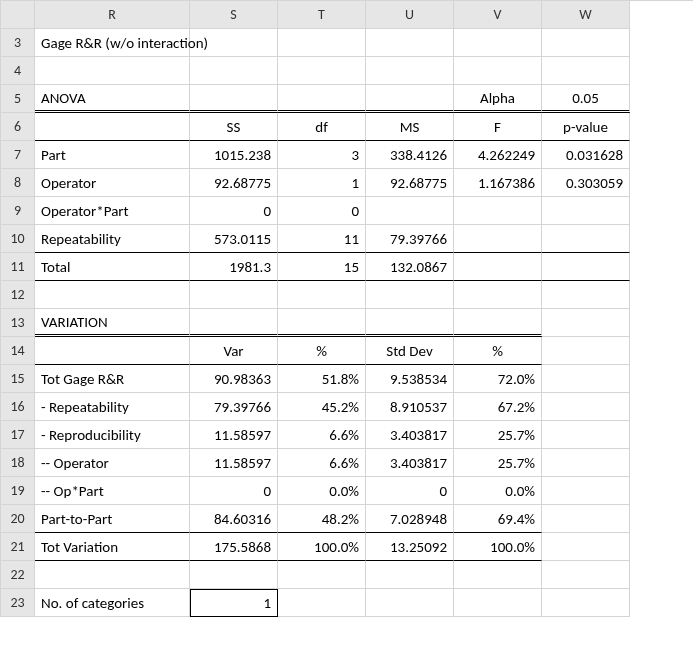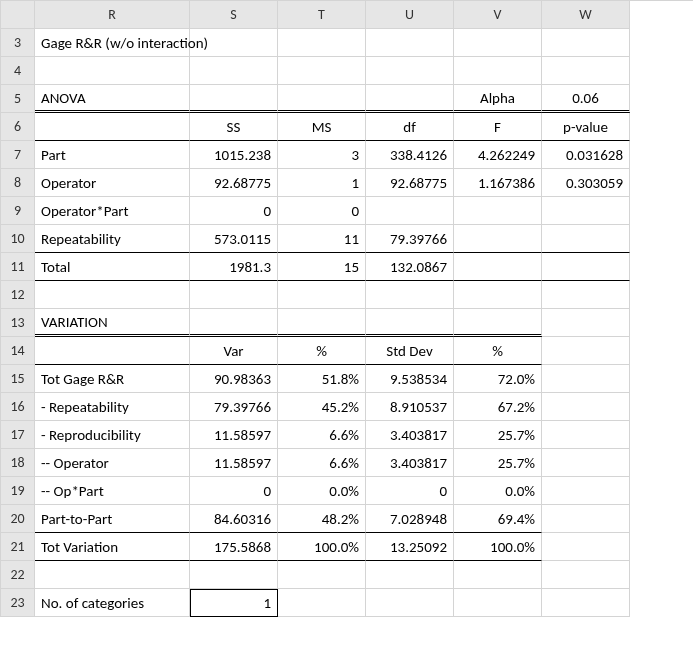--- a/index.html
+++ b/index.html
@@ -80,27 +80,27 @@
   <div class="cell"></div>
   <div class="cell"></div>
   <div class="cell"></div>
 
   <div class="cell rowhdr">5</div>
   <div class="cell bb-dbl">ANOVA</div>
   <div class="cell bb-dbl"></div>
   <div class="cell bb-dbl"></div>
   <div class="cell bb-dbl"></div>
   <div class="cell center bb-dbl">Alpha</div>
-  <div class="cell center bb-dbl">0.06</div>
+  <div class="cell center bb-dbl">0.05</div>
 
   <div class="cell rowhdr">6</div>
   <div class="cell bb-thin"></div>
   <div class="cell center italic bb-thin">SS</div>
+  <div class="cell center italic bb-thin">df</div>
   <div class="cell center italic bb-thin">MS</div>
-  <div class="cell center italic bb-thin">df</div>
   <div class="cell center italic bb-thin">F</div>
   <div class="cell center italic bb-thin">p-value</div>
 
   <div class="cell rowhdr">7</div>
   <div class="cell">Part</div>
   <div class="cell right">1015.238</div>
   <div class="cell right">3</div>
   <div class="cell right">338.4126</div>
   <div class="cell right">4.262249</div>
   <div class="cell right">0.031628</div>

